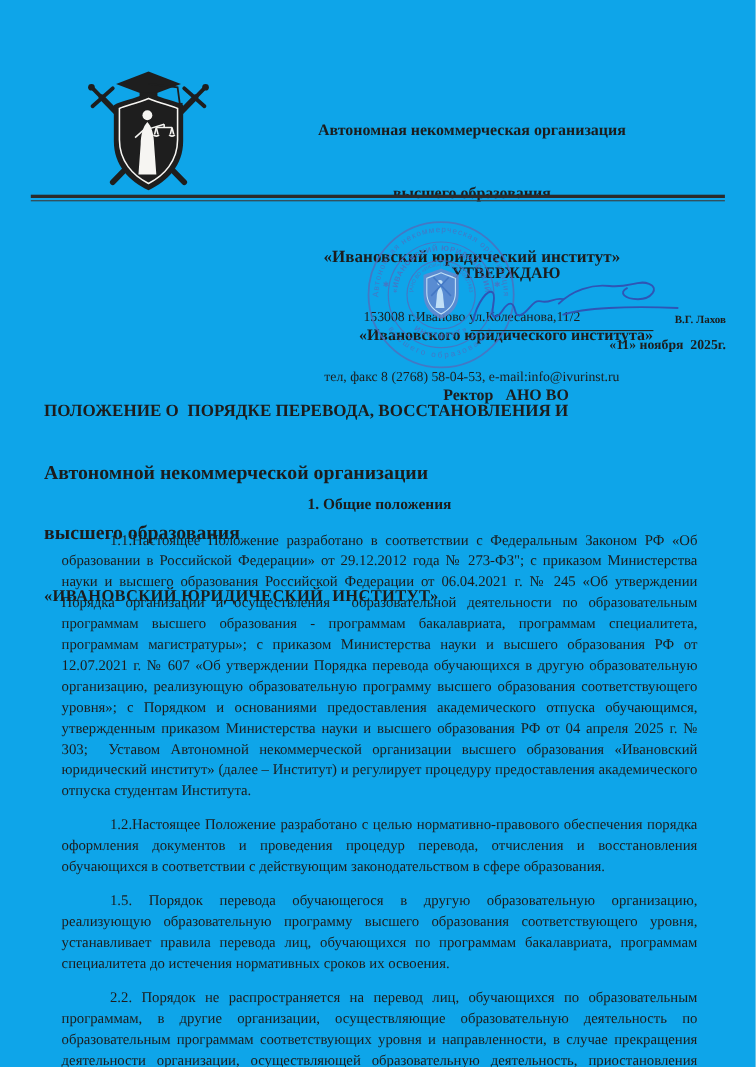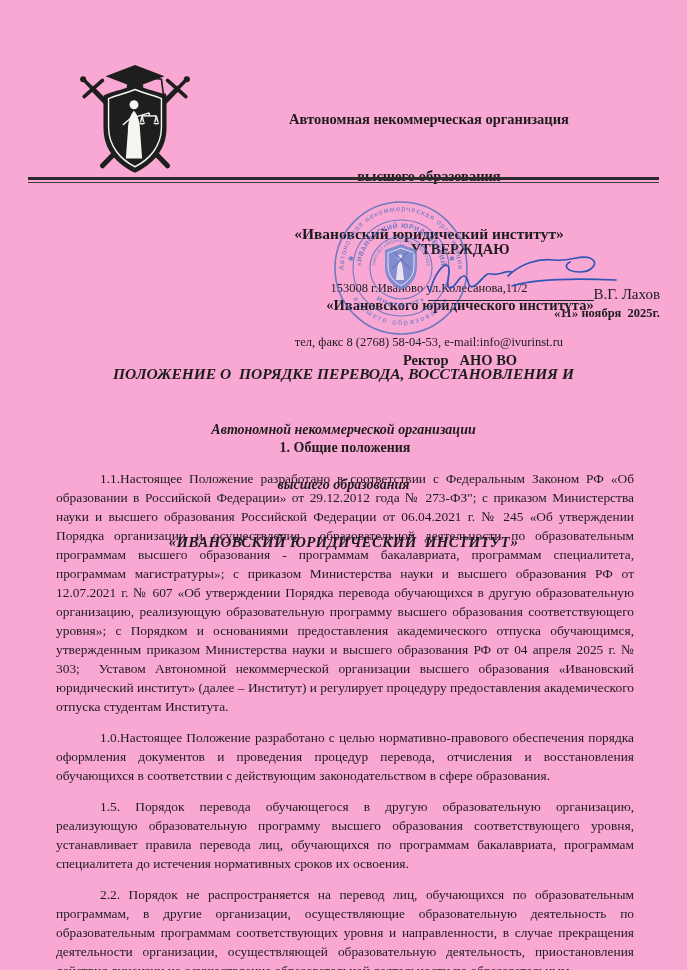--- a/index.html
+++ b/index.html
@@ -1,20 +1,20 @@
 <!DOCTYPE html>
 <html lang="ru"><head>
 <meta charset="utf-8">
 <style>
   html,body { margin:0; padding:0; background:#e8e8e6; }
   .page {
     position:relative;
     width:687px; height:970px;
     margin:0 auto;
-    background:#f9a8d4;
+    background:#0ea5e9;
     font-family:"Liberation Serif","DejaVu Serif",serif;
     color:#1c1c1c;
     overflow:hidden;
   }
 
   
   .logo { position:absolute; left:74px; top:64px; width:122px; height:114px; }
   .lh-text {
     position:absolute; left:198px; top:72px; width:462px;
     text-align:center; line-height:19px; white-space:pre-wrap;
@@ -29,41 +29,41 @@
   }
 
   
   .approval {
     position:absolute; right:27px; top:203px; width:400px;
     text-align:center; font-weight:bold; font-size:14.5px; line-height:18.5px;
     white-space:pre-wrap;
   }
   .sig-svg { position:absolute; left:420px; top:246px; width:212px; height:56px; }
   .sig-line { position:absolute; left:428px; top:300px; width:166px; border-top:1.5px solid #222; }
-  .signer { position:absolute; right:27px; top:286px; font-weight:normal; font-size:15px; white-space:pre-wrap; }
+  .signer { position:absolute; right:27px; top:286px; font-weight:bold; font-size:10px; white-space:pre-wrap; }
   .appr-date { position:absolute; right:27px; top:306px; font-weight:bold; font-size:12.5px; white-space:pre-wrap; }
 
   .stamp { position:absolute; left:328px; top:195px; width:146px; height:146px; opacity:.82; }
 
   
   .title-block {
     position:absolute; left:40px; top:327px; width:607px;
-    text-align:center; font-weight:bold; white-space:pre-wrap;font-style:italic;
+    text-align:left; font-weight:bold; white-space:pre-wrap;
   }
   .t-main { font-size:15.5px; line-height:21px; }
-  .t-sub  { font-size:14px;  line-height:19px; }
+  .t-sub  { font-size:18px;  line-height:19px; }
   .t-org  { font-size:15px;  line-height:20px; margin-top:2px; letter-spacing:.3px; }
 
   
   .body-text {
     position:absolute; left:44px; top:438px; width:602px;
     font-size:13.4px; line-height:19px; text-align:justify;
   }
   .sec-heading {
-    margin:0; text-align:center; font-size:14px; font-weight:bold; line-height:19px;
+    margin:12px; text-align:center; font-size:14px; font-weight:bold; line-height:19px;
   }
   .sec-heading.second { margin-top:7px; }
   .body-text p { margin:12px; text-indent:44px; white-space:pre-wrap; }
 </style>
 </head>
 <body>
 
 <div class="page">
 
   <svg class="logo" viewBox="0 0 120 112" aria-hidden="true">
@@ -177,18 +177,18 @@
   <div class="title-block">
     <div class="t-main">ПОЛОЖЕНИЕ О  ПОРЯДКЕ ПЕРЕВОДА, ВОССТАНОВЛЕНИЯ И</div>
     <div class="t-sub">Автономной некоммерческой организации</div>
     <div class="t-sub">высшего образования</div>
     <div class="t-org">«ИВАНОВСКИЙ ЮРИДИЧЕСКИЙ  ИНСТИТУТ»</div>
   </div>
 
   <main class="body-text">
     <h2 class="sec-heading">1. Общие положения</h2>
     <p>1.1.Настоящее Положение разработано в соответствии с Федеральным Законом РФ «Об образовании в Российской Федерации» от 29.12.2012 года № 273-ФЗ"; с приказом Министерства науки и высшего образования Российской Федерации от 06.04.2021 г. № 245 «Об утверждении Порядка организации и осуществления  образовательной деятельности по образовательным программам высшего образования - программам бакалавриата, программам специалитета, программам магистратуры»; с приказом Министерства науки и высшего образования РФ от 12.07.2021 г. № 607 «Об утверждении Порядка перевода обучающихся в другую образовательную организацию, реализующую образовательную программу высшего образования соответствующего уровня»; с Порядком и основаниями предоставления академического отпуска обучающимся, утвержденным приказом Министерства науки и высшего образования РФ от 04 апреля 2025 г. № 303;  Уставом Автономной некоммерческой организации высшего образования «Ивановский юридический институт» (далее – Институт) и регулирует процедуру предоставления академического отпуска студентам Института.</p>
-    <p>1.0.Настоящее Положение разработано с целью нормативно-правового обеспечения порядка оформления документов и проведения процедур перевода, отчисления и восстановления обучающихся в соответствии с действующим законодательством в сфере образования.</p>
+    <p>1.2.Настоящее Положение разработано с целью нормативно-правового обеспечения порядка оформления документов и проведения процедур перевода, отчисления и восстановления обучающихся в соответствии с действующим законодательством в сфере образования.</p>
     <p>1.5.  Порядок  перевода  обучающегося  в  другую  образовательную  организацию, реализующую образовательную программу высшего образования соответствующего уровня, устанавливает правила перевода лиц, обучающихся по программам бакалавриата, программам специалитета до истечения нормативных сроков их освоения.</p>
     <p>2.2. Порядок не распространяется на перевод лиц, обучающихся по образовательным программам, в другие организации, осуществляющие образовательную деятельность по образовательным программам соответствующих уровня и направленности, в случае прекращения деятельности организации, осуществляющей образовательную деятельность, приостановления действия лицензии на осуществление образовательной деятельности по образовательным</p>
   </main>
 
 </div>
 
 </body></html>

